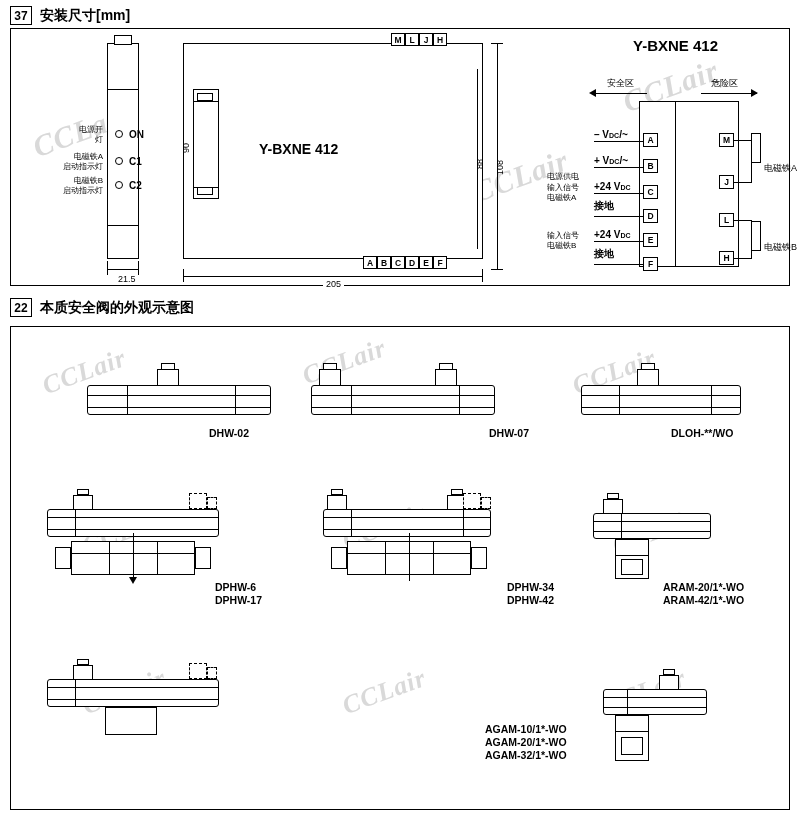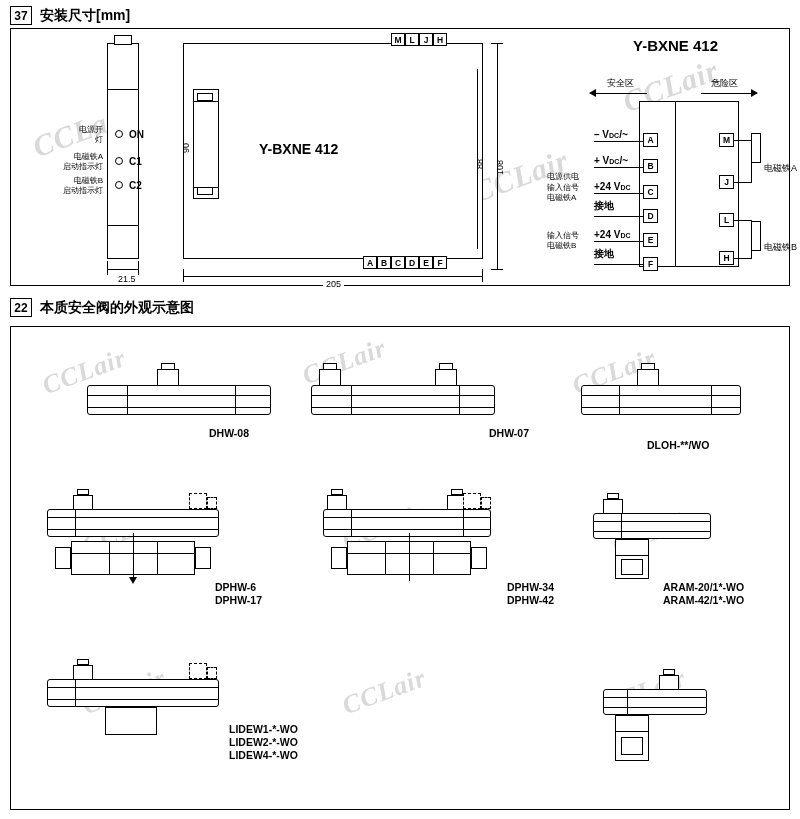--- a/index.html
+++ b/index.html
@@ -189,21 +189,21 @@
 
     <div>
       <div class="bx2" style="left:76px;top:58px;width:184px;height:30px;border-radius:3px;"></div>
       <div class="ln hl" style="left:76px;top:68px;width:184px;"></div>
       <div class="ln hl" style="left:76px;top:80px;width:184px;"></div>
       <div class="ln vl" style="left:116px;top:58px;height:30px;"></div>
       <div class="ln vl" style="left:224px;top:58px;height:30px;"></div>
       <div class="bx2" style="left:146px;top:42px;width:22px;height:17px;"></div>
       <div class="bx" style="left:150px;top:36px;width:14px;height:7px;"></div>
     </div>
-    <div class="dev-label" style="left:198px;top:100px;">DHW-08</div>
+    <div class="dev-label" style="left:198px;top:100px;">DHW-02</div>
 
     <div>
       <div class="bx2" style="left:300px;top:58px;width:184px;height:30px;border-radius:3px;"></div>
       <div class="ln hl" style="left:300px;top:68px;width:184px;"></div>
       <div class="ln hl" style="left:300px;top:80px;width:184px;"></div>
       <div class="ln vl" style="left:340px;top:58px;height:30px;"></div>
       <div class="ln vl" style="left:448px;top:58px;height:30px;"></div>
       <div class="bx2" style="left:308px;top:42px;width:22px;height:17px;"></div>
       <div class="bx" style="left:312px;top:36px;width:14px;height:7px;"></div>
       <div class="bx2" style="left:424px;top:42px;width:22px;height:17px;"></div>
@@ -213,21 +213,21 @@
 
     <div>
       <div class="bx2" style="left:570px;top:58px;width:160px;height:30px;border-radius:3px;"></div>
       <div class="ln hl" style="left:570px;top:68px;width:160px;"></div>
       <div class="ln hl" style="left:570px;top:80px;width:160px;"></div>
       <div class="ln vl" style="left:608px;top:58px;height:30px;"></div>
       <div class="ln vl" style="left:700px;top:58px;height:30px;"></div>
       <div class="bx2" style="left:626px;top:42px;width:22px;height:17px;"></div>
       <div class="bx" style="left:630px;top:36px;width:14px;height:7px;"></div>
     </div>
-    <div class="dev-label" style="left:636px;top:100px;margin-top:12px;">DLOH-**/WO</div>
+    <div class="dev-label" style="left:660px;top:100px;">DLOH-**/WO</div>
 
     <div>
       <div class="bx2" style="left:36px;top:182px;width:172px;height:28px;border-radius:3px;"></div>
       <div class="ln hl" style="left:36px;top:190px;width:172px;"></div>
       <div class="ln hl" style="left:36px;top:202px;width:172px;"></div>
       <div class="ln vl" style="left:64px;top:182px;height:28px;"></div>
       <div class="bx2" style="left:62px;top:168px;width:20px;height:15px;"></div>
       <div class="bx" style="left:66px;top:162px;width:12px;height:6px;"></div>
       <div class="bx" style="left:178px;top:166px;width:18px;height:16px;border-style:dashed;"></div>
       <div class="bx" style="left:196px;top:170px;width:10px;height:12px;border-style:dashed;"></div>
@@ -291,32 +291,32 @@
       <div class="bx2" style="left:36px;top:352px;width:172px;height:28px;border-radius:3px;"></div>
       <div class="ln hl" style="left:36px;top:360px;width:172px;"></div>
       <div class="ln hl" style="left:36px;top:372px;width:172px;"></div>
       <div class="ln vl" style="left:64px;top:352px;height:28px;"></div>
       <div class="bx2" style="left:62px;top:338px;width:20px;height:15px;"></div>
       <div class="bx" style="left:66px;top:332px;width:12px;height:6px;"></div>
       <div class="bx" style="left:178px;top:336px;width:18px;height:16px;border-style:dashed;"></div>
       <div class="bx" style="left:196px;top:340px;width:10px;height:12px;border-style:dashed;"></div>
       <div class="bx2" style="left:94px;top:380px;width:52px;height:28px;"></div>
     </div>
-    <div class="dev-label" style="left:218px;top:396px;">
-      <span>LIDEW1-*-WO</span><br>
-      <span>LIDEW2-*-WO</span><br>
-      <span>LIDEW4-*-WO</span>
-    </div>
 
     <div>
       <div class="bx2" style="left:592px;top:362px;width:104px;height:26px;border-radius:3px;"></div>
       <div class="ln hl" style="left:592px;top:370px;width:104px;"></div>
       <div class="ln hl" style="left:592px;top:380px;width:104px;"></div>
       <div class="ln vl" style="left:616px;top:362px;height:26px;"></div>
       <div class="bx2" style="left:648px;top:348px;width:20px;height:15px;"></div>
       <div class="bx" style="left:652px;top:342px;width:12px;height:6px;"></div>
       <div class="bx2" style="left:604px;top:388px;width:34px;height:46px;"></div>
       <div class="ln hl" style="left:604px;top:404px;width:34px;"></div>
       <div class="bx" style="left:610px;top:410px;width:22px;height:18px;"></div>
     </div>
+    <div class="dev-label" style="left:474px;top:396px;">
+      <span>AGAM-10/1*-WO</span><br>
+      <span>AGAM-20/1*-WO</span><br>
+      <span>AGAM-32/1*-WO</span>
+    </div>
 
   </div>
 </div>
 
 </body></html>

